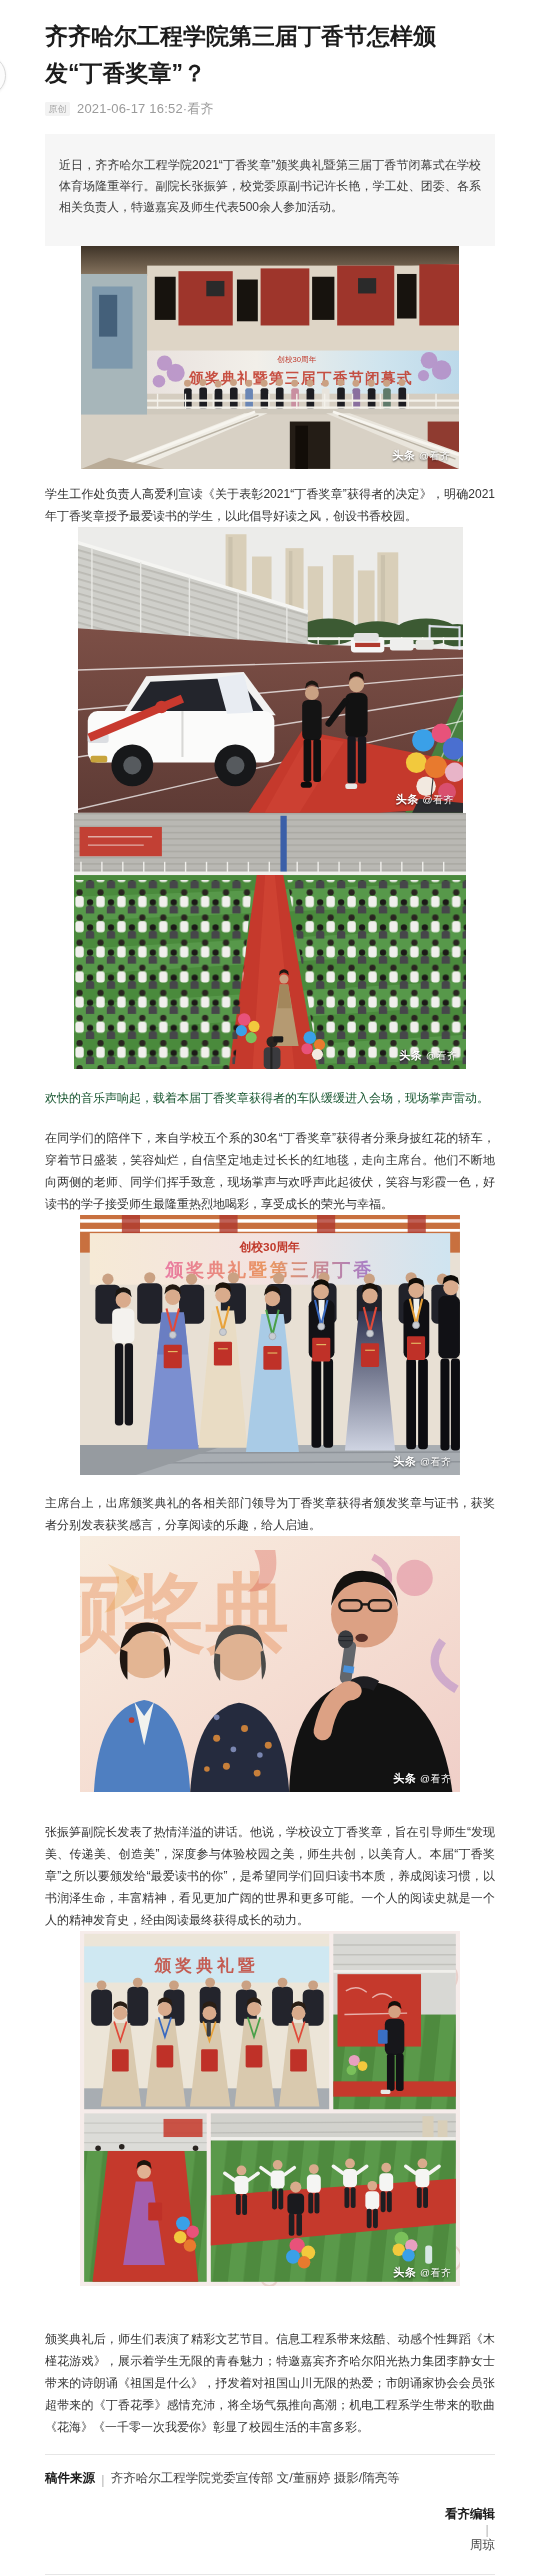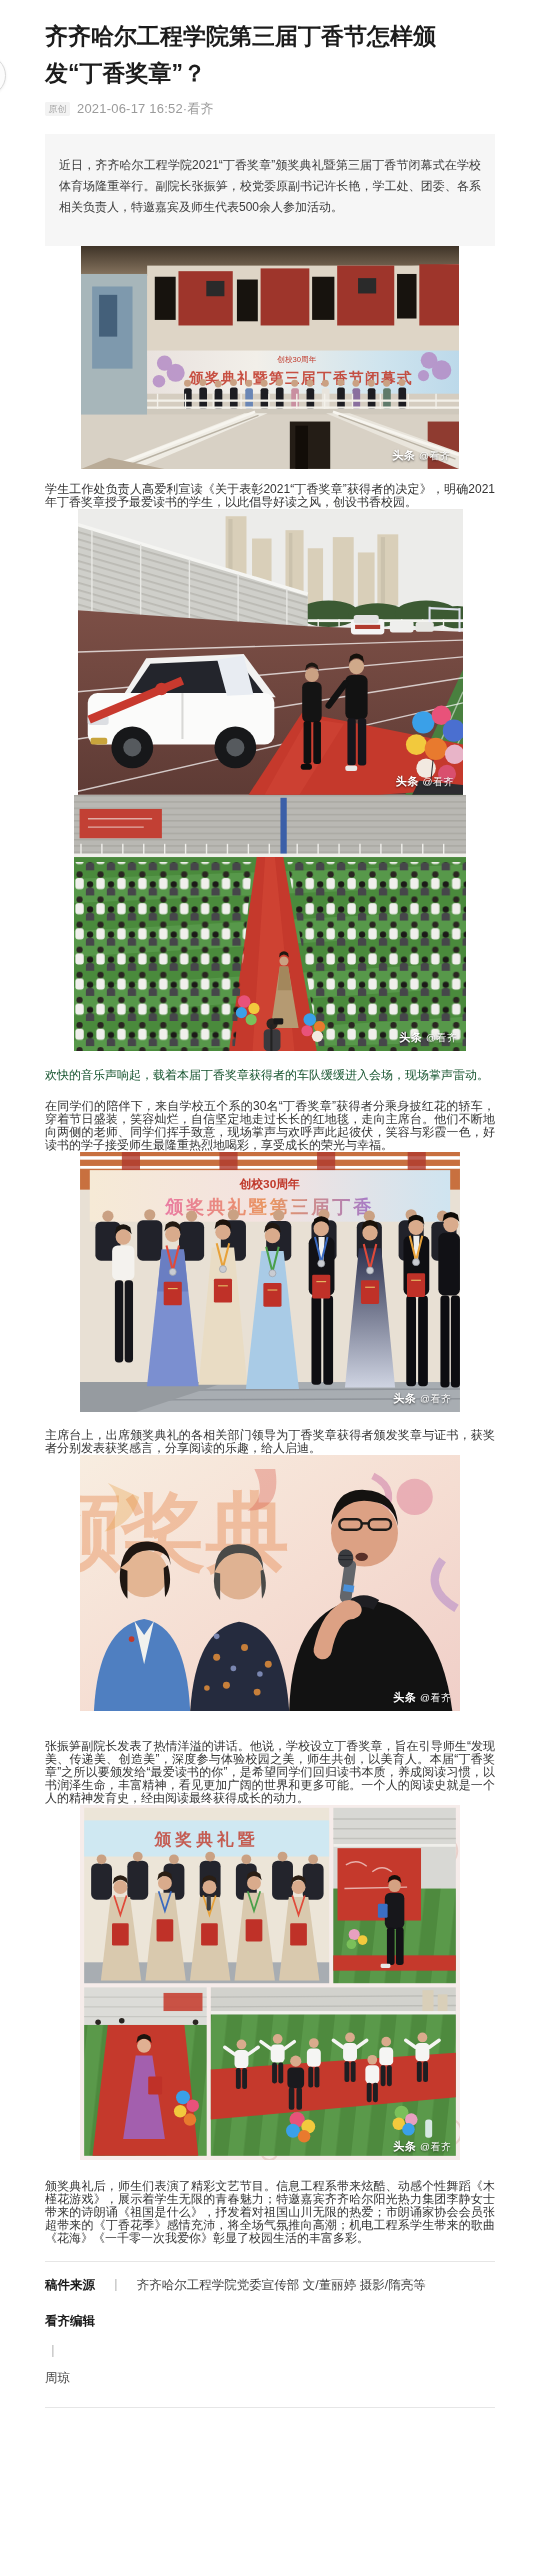--- a/index.html
+++ b/index.html
@@ -19,33 +19,33 @@
   .meta-row{margin-top:9.8px;height:14.6px;display:flex;align-items:center;}
   .origin-badge{
     background:#f3f3f3;color:#a9a9a9;font-size:9px;line-height:12px;
     padding:0.7px 3.5px;border-radius:1.4px;margin-right:7px;flex:none;
   }
   .meta-text{font-size:13px;color:#9b9b9b;letter-spacing:0.2px;}
   .quote-box{
     margin-top:21px;background:#f6f6f6;padding:21px 14px 28px;
     font-size:12px;line-height:21px;color:#3a3a3a;text-align:justify;
   }
-  .para{margin:0;font-size:12px;line-height:13px;color:#333;text-align:justify;}
+  .para{margin:0;font-size:12px;line-height:22px;color:#333;text-align:justify;}
   .para.green{color:#14532d;}
   .mt20{margin-top:14px}.mt22{margin-top:15.3px}.mt24{margin-top:16.7px}
-  .mt26{margin-top:18px}.mt28{margin-top:29px}.mt38{margin-top:20px}
+  .mt26{margin-top:18px}.mt28{margin-top:29px}.mt38{margin-top:42px}
   .photo{position:relative;margin:0 auto;overflow:hidden;background:#e8e6e2;}
   .photo svg{display:block;}
   .wm{
     position:absolute;right:8.4px;bottom:6.3px;color:#fff;font-size:9.8px;
     text-shadow:0 0.7px 2.1px rgba(0,0,0,.65);letter-spacing:0.7px;white-space:pre;text-align:right;
   }
   .wm b{font-size:11px;}
   .divider{border:none;border-top:0.7px solid #e6e6e6;margin:16px 0 0;}
-  .footer-line{margin-top:15.3px;font-size:12.5px;color:#444;display:flex;align-items:flex-start;gap:13px;}
+  .footer-line{margin-top:15.3px;font-size:12.5px;color:#444;display:flex;align-items:flex-end;}
   .footer-line.second{margin-top:19px;flex-direction:column;}
   .footer-line .lbl{font-weight:700;color:#1b1b1b;flex:none;}
   .footer-line .sep{color:#b5b5b5;margin:0 6.3px;flex:none;}
   svg text{font-family:"Liberation Sans","DejaVu Sans",sans-serif;}
 </style>
 </head>
 <body>
 
 <div class="float-btn"></div>
 

